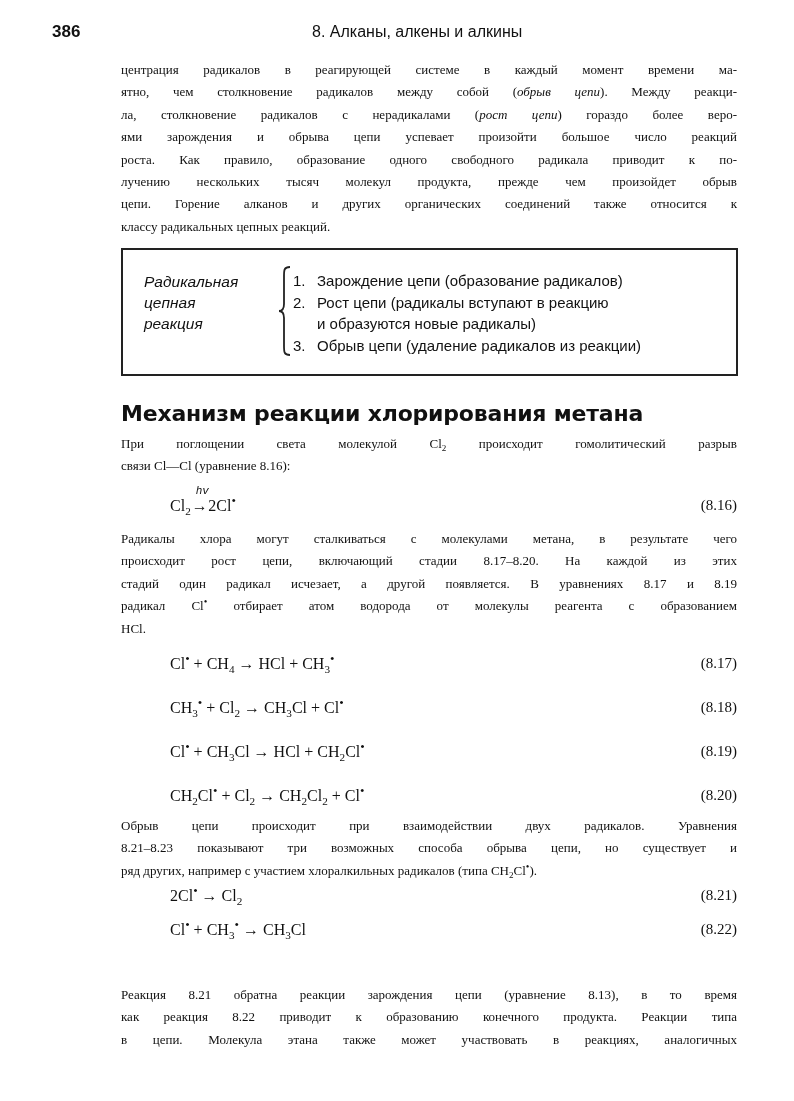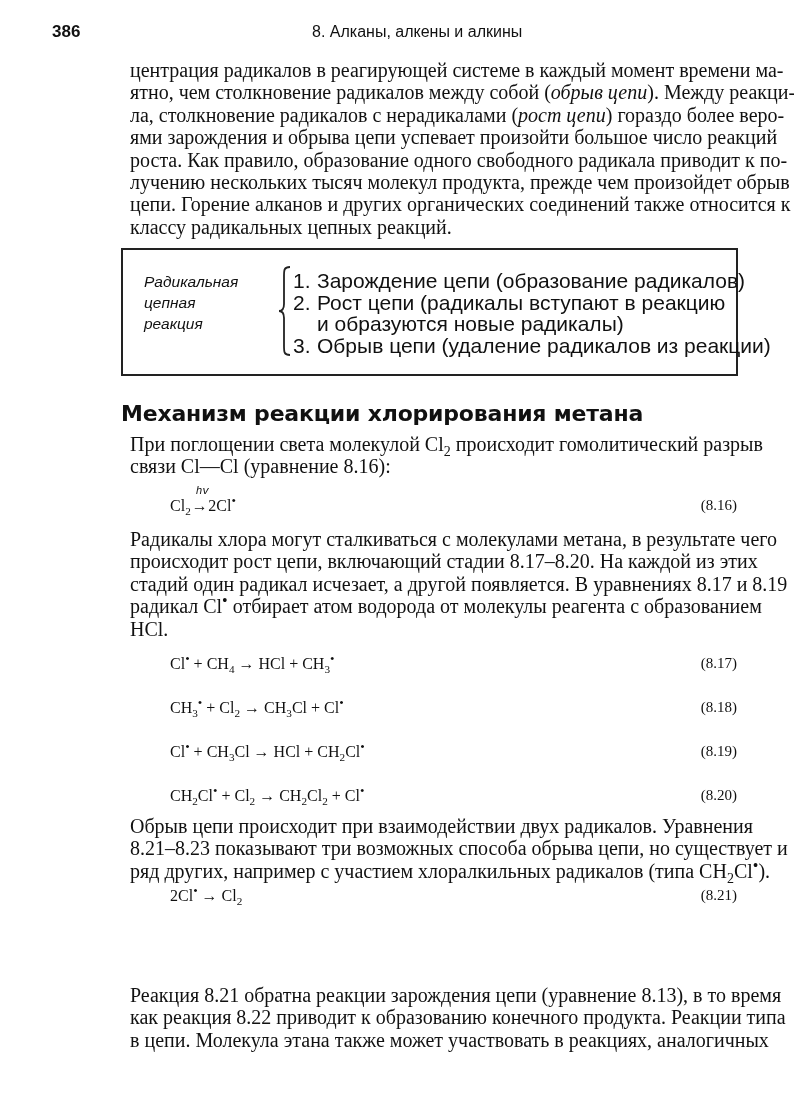--- a/index.html
+++ b/index.html
@@ -1,29 +1,29 @@
 <!DOCTYPE html>
 <html><head>
   <meta charset="utf-8">
   <style>
     html, body { margin: 0; padding: 0; background: #ffffff; }
     body { width: 794px; height: 1101px; position: relative; overflow: hidden; color: #111; }
     .page { position: absolute; left: 0; top: 0; width: 794px; height: 933px; }
     .running-head { position: absolute; top: 22px; left: 0; width: 794px; height: 24px; font-family: "Liberation Sans", sans-serif; }
     .page-number { position: absolute; left: 52px; top: 0; font-weight: bold; font-size: 17px; }
     .chapter-title { position: absolute; left: 312px; top: 1px; font-size: 16px; }
-    .body-text { position: absolute; left: 130px; width: 616px; font-family: "Liberation Serif", serif; font-size: 20px; line-height: 22.4px; text-align: justify; }
+    .body-text { position: absolute; left: 121px; width: 616px; font-family: "Liberation Serif", serif; font-size: 13px; line-height: 22.4px; text-align: justify; }
     .body-text .line { display: block; text-align: justify; text-align-last: justify; white-space: nowrap; }
     .body-text .line.last { text-align-last: left; }
     i { font-style: italic; }
     sub { font-size: 70%; vertical-align: -0.35em; line-height: 0; }
     .box { position: absolute; left: 121px; top: 248px; width: 613px; height: 124px; border: 2px solid #222; border-right-width: 2px; box-sizing: content-box; font-family: "Liberation Sans", sans-serif; }
     .box-label { position: absolute; left: 21px; top: 21px; font-style: italic; font-size: 15.5px; line-height: 21px; }
     .brace { position: absolute; left: 155px; top: 16px; width: 14px; height: 90px; }
-    .box-list { position: absolute; left: 170px; top: 20px; font-size: 21px; line-height: 21.5px; }
+    .box-list { position: absolute; left: 170px; top: 20px; font-size: 15px; line-height: 21.5px; }
     .box-list .item { display: block; white-space: nowrap; }
     .box-list .num { display: inline-block; width: 24px; }
     .box-list .cont { padding-left: 24px; }
     .section-heading { position: absolute; left: 121px; top: 401px; font-family: "DejaVu Sans", sans-serif; font-weight: bold; font-size: 22px; letter-spacing: -0.2px; }
     .eq { position: absolute; left: 170px; width: 567px; font-family: "Liberation Serif", serif; font-size: 16px; height: 22px; }
     .eq .formula { position: absolute; left: 0; top: 0; white-space: nowrap; }
     .eq .eqnum { position: absolute; right: 0; top: 0; font-size: 15px; }
     .hv { position: relative; display: inline-block; font-family: Liberation Mono, monospace; }
     .hv .over { position: absolute; left: 1px; top: -13px; font-style: italic; font-size: 11px; }
     .dot { font-size: 80%; vertical-align: 0.45em; line-height: 0; }
@@ -110,20 +110,24 @@
     <span class="line">Обрыв цепи происходит при взаимодействии двух радикалов. Уравнения</span>
     <span class="line">8.21–8.23 показывают три возможных способа обрыва цепи, но существует и</span>
     <span class="line last"><span>ряд других, например с участием хлоралкильных радикалов (типа CH</span><sub>2</sub><span>Cl</span><span class="dot">•</span><span>).</span></span>
   </div>
 
   <div class="eq" style="top:887px;">
     <span class="formula">2Cl<span class="dot">•</span> <span>→</span> Cl<sub>2</sub></span>
     <span class="eqnum">(8.21)</span>
   </div>
 
+  <div class="eq" style="top:921px;">
+    <span class="formula">Cl<span class="dot">•</span> <span>+</span> CH<sub>3</sub><span class="dot">•</span> <span>→</span> CH<sub>3</sub>Cl</span>
+    <span class="eqnum">(8.22)</span>
+  </div>
 
 
   <div class="body-text" style="top:984px;">
     <span class="line">Реакция 8.21 обратна реакции зарождения цепи (уравнение 8.13), в то время</span>
     <span class="line">как реакция 8.22 приводит к образованию конечного продукта. Реакции типа</span>
     <span class="line">в цепи. Молекула этана также может участвовать в реакциях, аналогичных</span>
   </div>
 
 </div>
 

